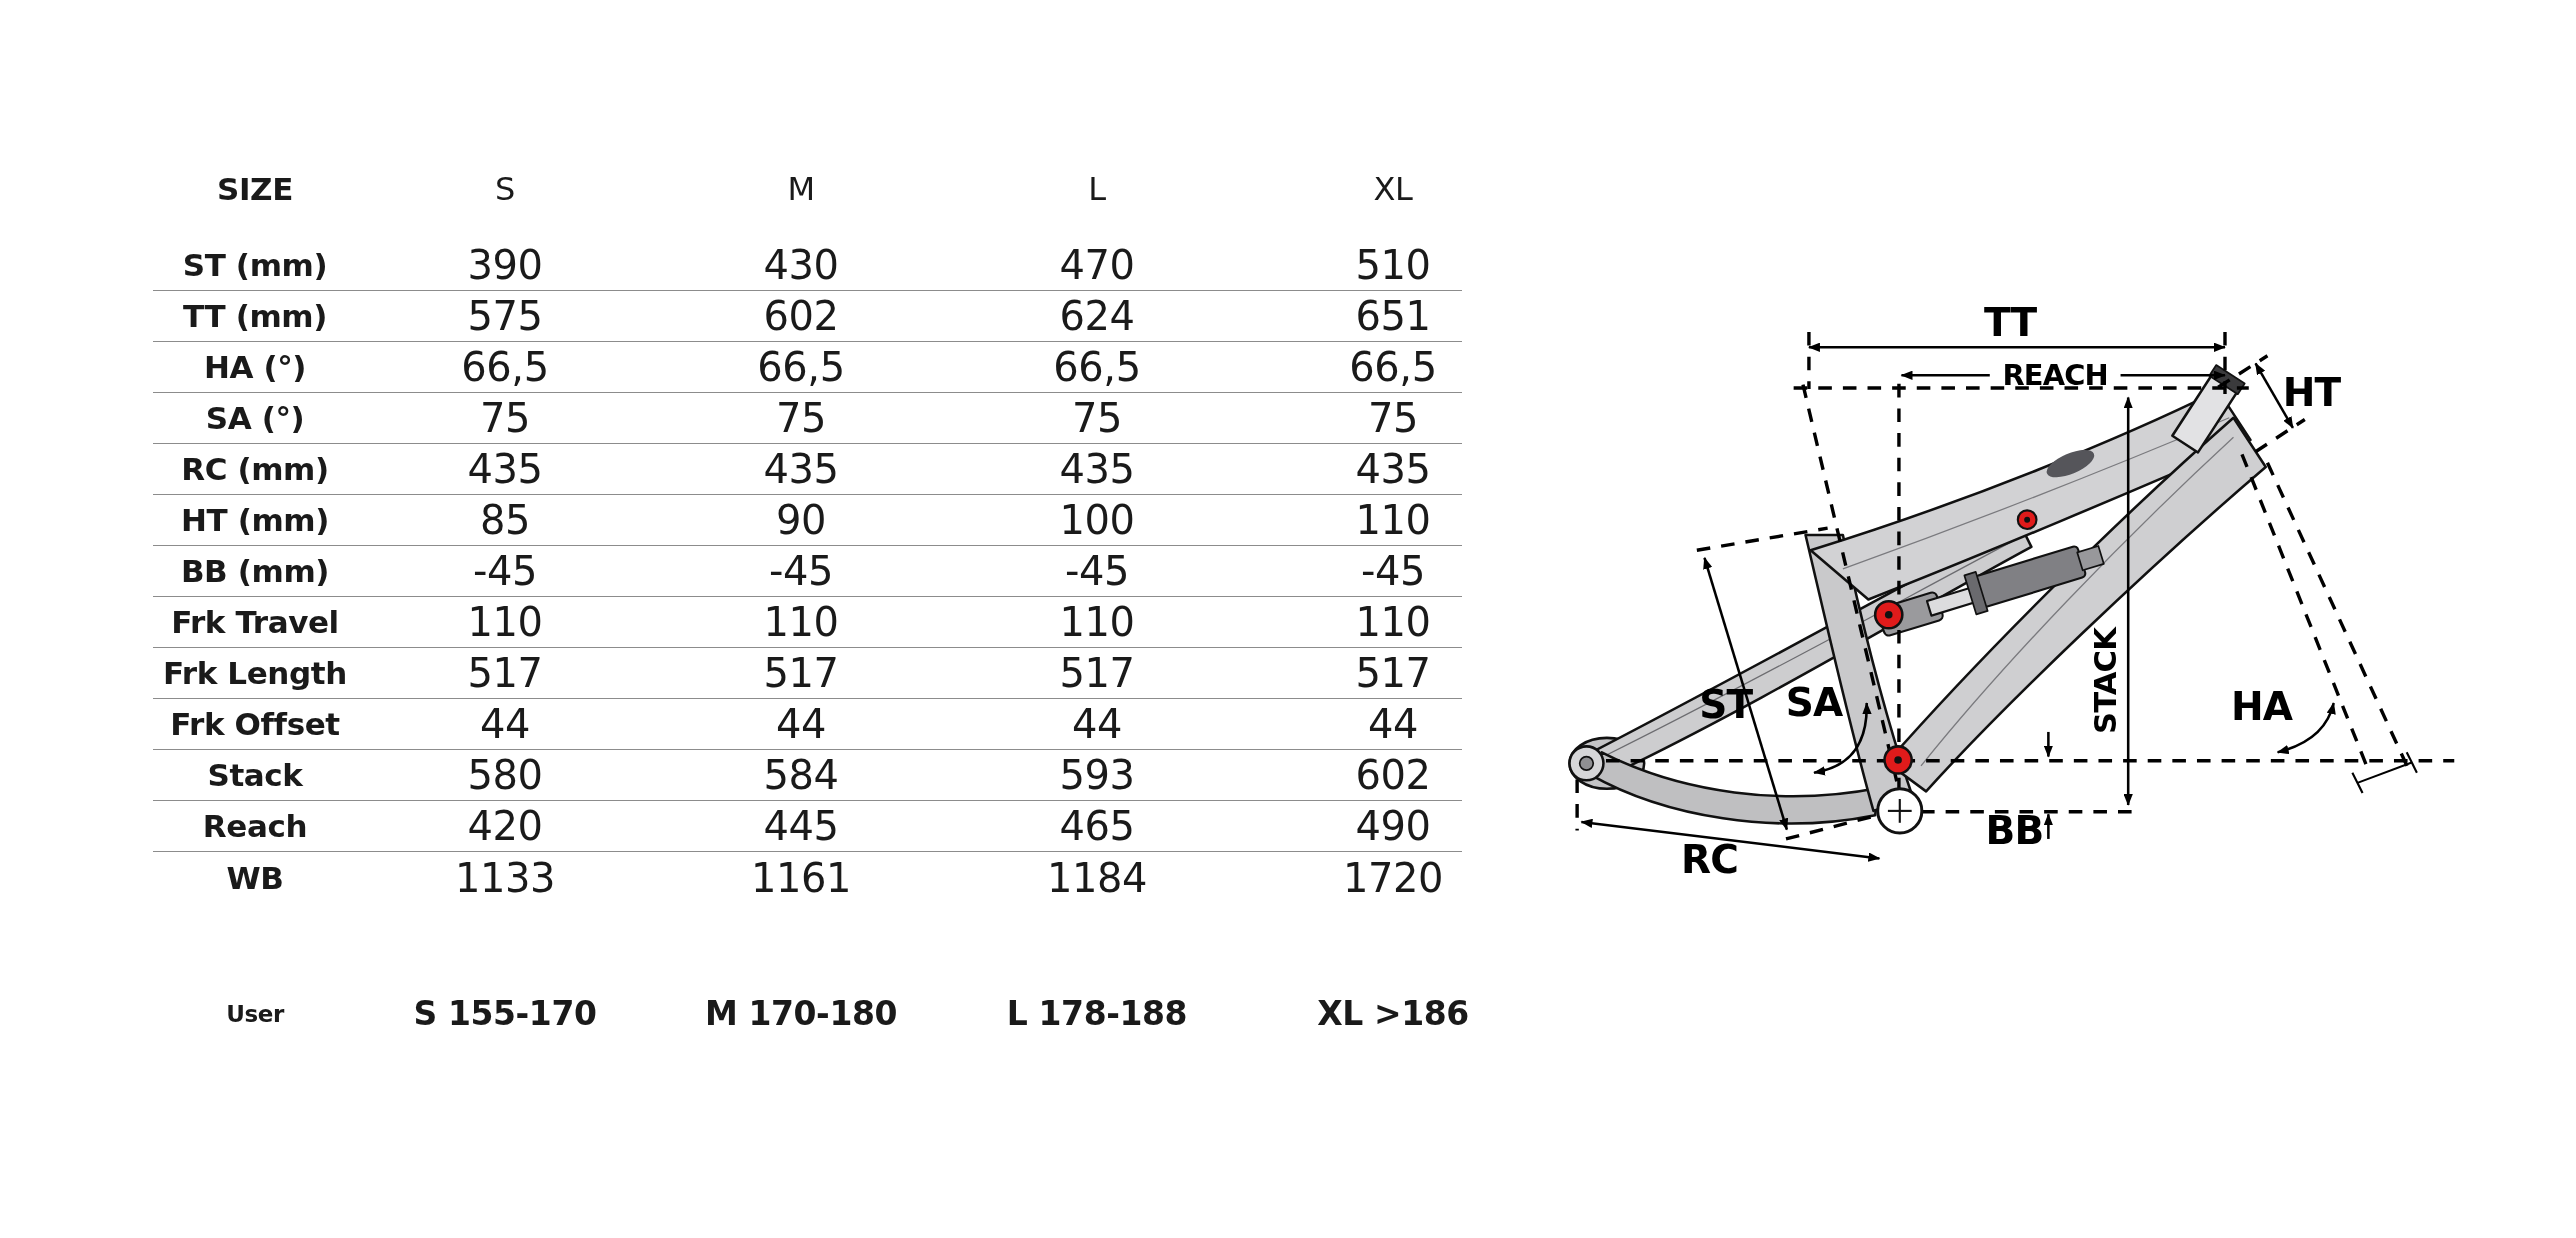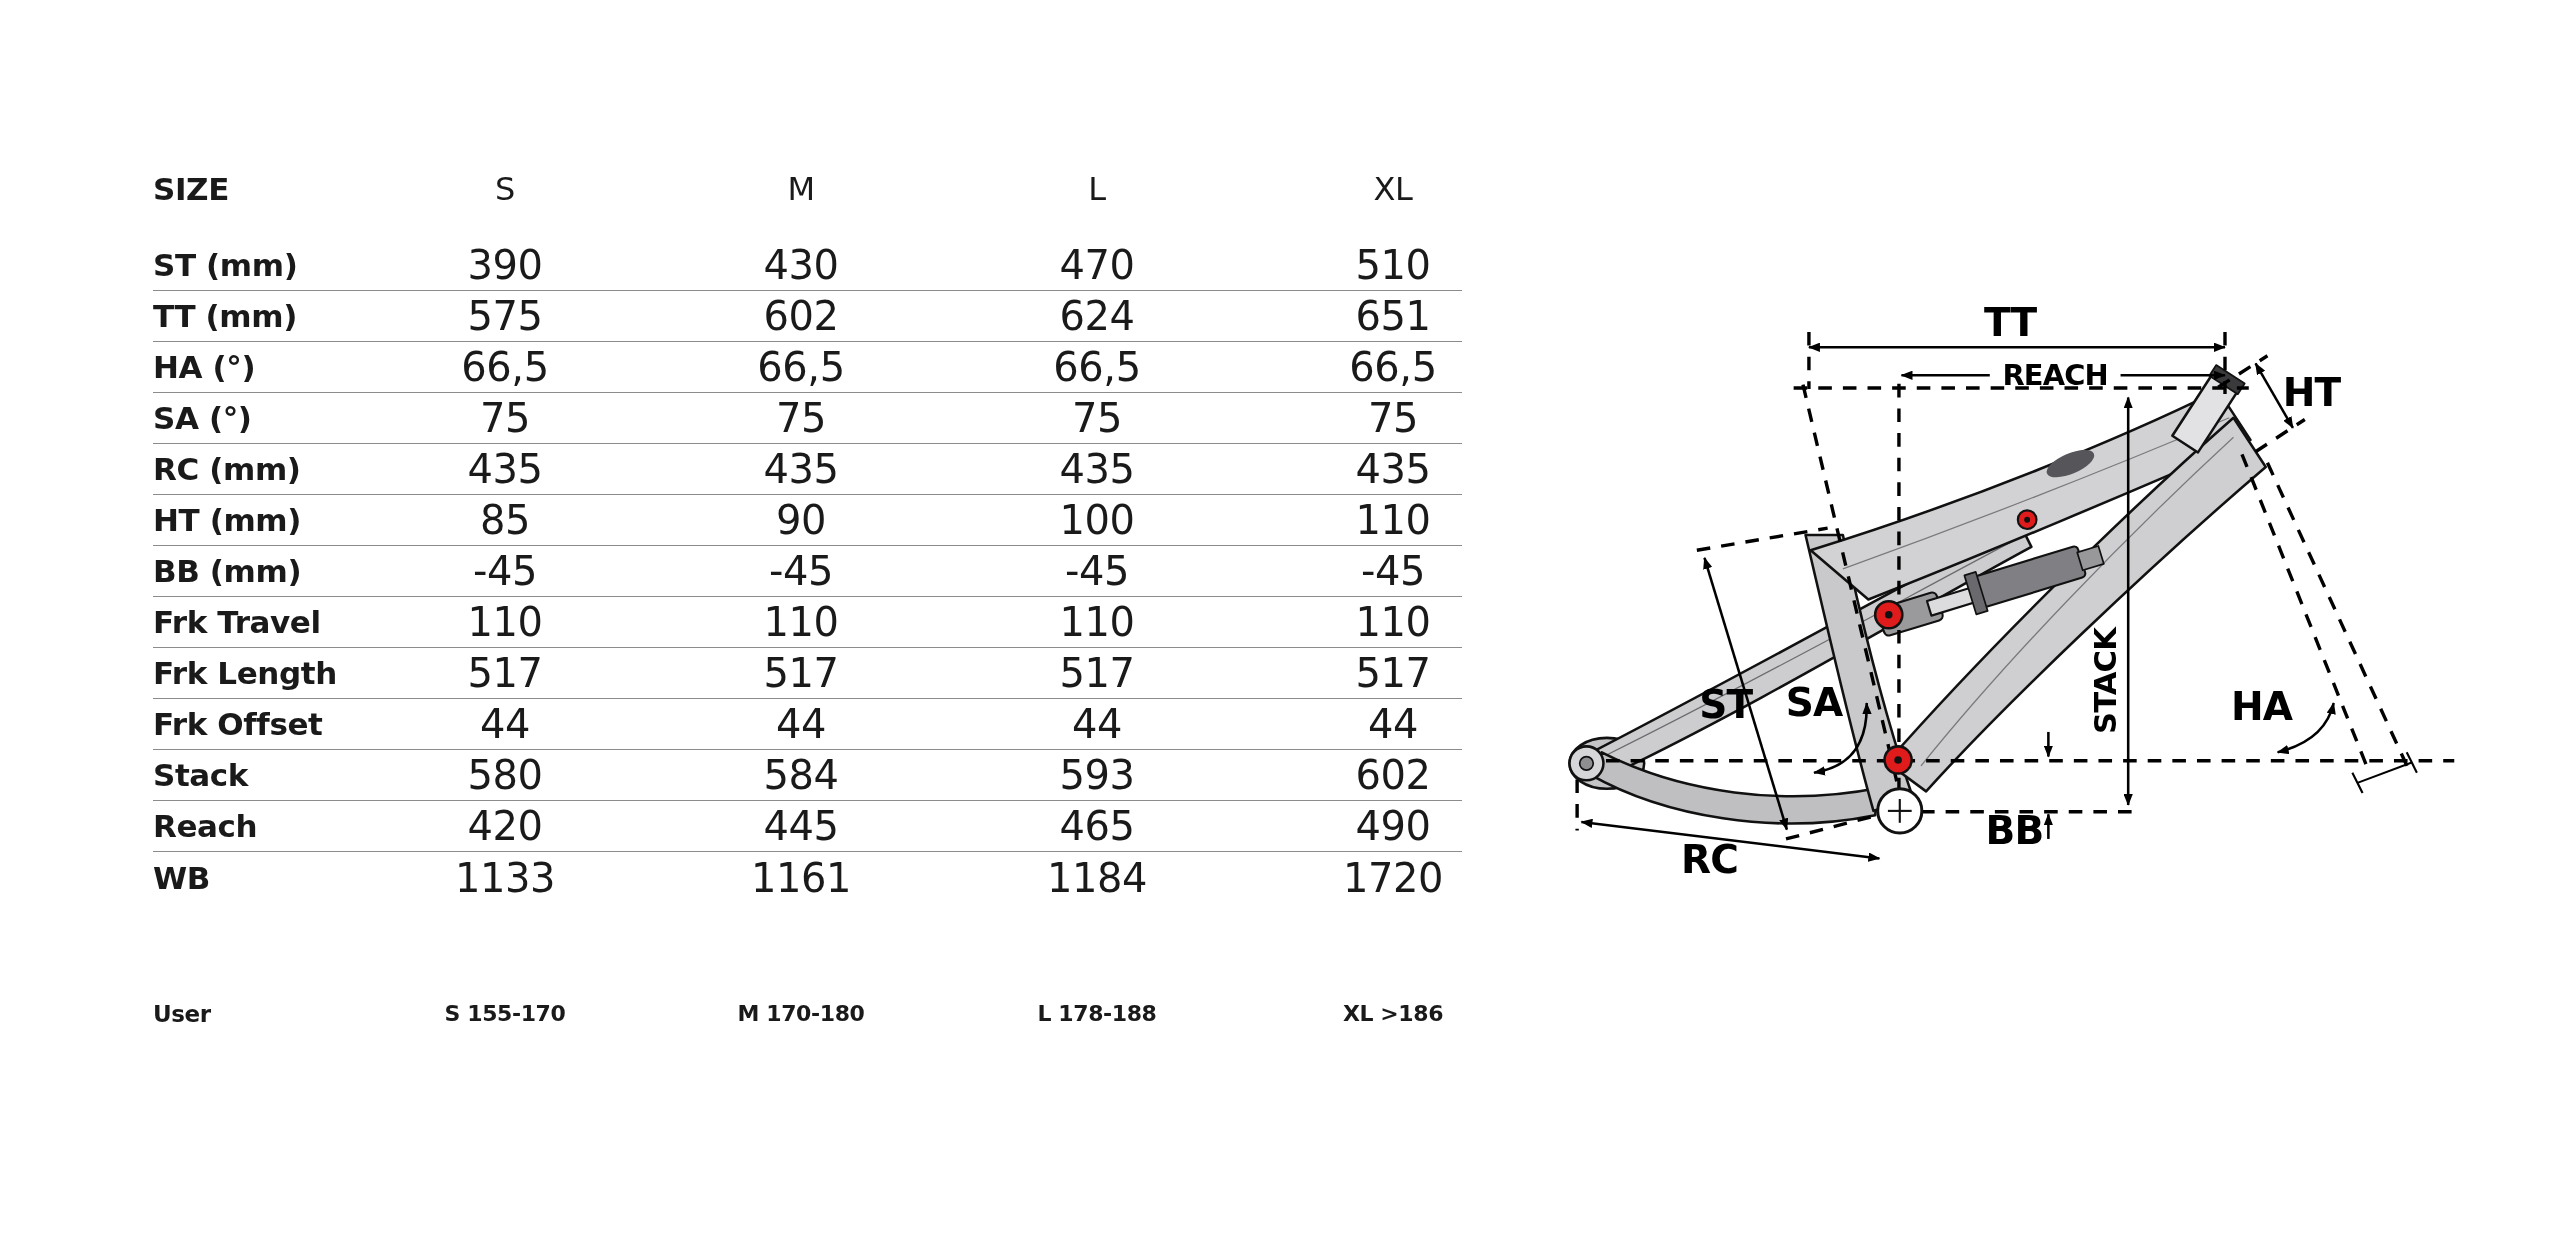--- a/index.html
+++ b/index.html
@@ -5,26 +5,26 @@
   html,body{margin:0;padding:0;background:#fff;}
   #canvas{position:relative;width:2576px;height:1238px;background:#fff;overflow:hidden;
           font-family:"DejaVu Sans","Liberation Sans",sans-serif;color:#1a1a1a;}
   
   .geo{position:absolute;left:153px;top:161px;width:1309px;}
   .g-row{display:grid;grid-template-columns:204px 296px 296px 296px 296px;
          align-items:center;height:51px;box-sizing:border-box;}
   .g-head{height:56px;margin-bottom:23px;}
   .g-rows .g-row{border-bottom:1.7px solid #8c8c8c;}
   .g-rows .g-row:last-child{border-bottom:none;}
-  .g-label{font-weight:bold;font-size:31px;letter-spacing:-0.4px;text-align:left;white-space:nowrap;}
+  .g-label{font-weight:bold;font-size:31px;letter-spacing:-0.4px;text-align:center;white-space:nowrap;}
   .g-c{text-align:center;font-size:40px;letter-spacing:-0.4px;white-space:nowrap;}
   .g-head .g-c{font-size:32px;}
   .g-user{margin-top:85px;border-bottom:none;}
   .g-user .g-label{font-size:23px;}
-  .g-user .g-c{font-size:22px;font-weight:600;}
+  .g-user .g-c{font-size:33px;font-weight:600;}
   
   #frame-svg{position:absolute;left:0;top:0;}
   .dim{stroke:#000;stroke-width:3;fill:none;}
   .dash{stroke:#000;stroke-width:4;fill:none;stroke-dasharray:16 13;}
   .dlabel{font-family:"DejaVu Sans","Liberation Sans",sans-serif;font-weight:bold;
           fill:#000;letter-spacing:-1px;}
   .outl{stroke:#111;stroke-linejoin:round;}
 </style>
 </head>
 <body>

